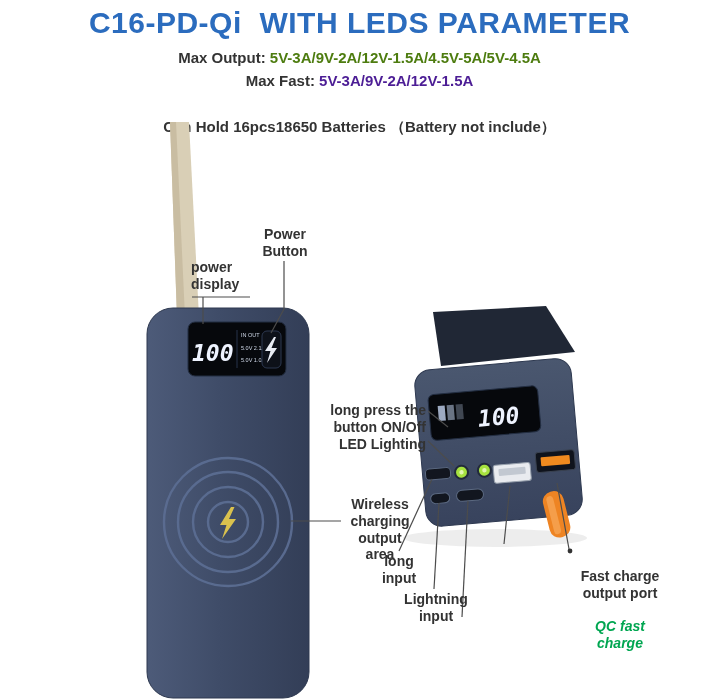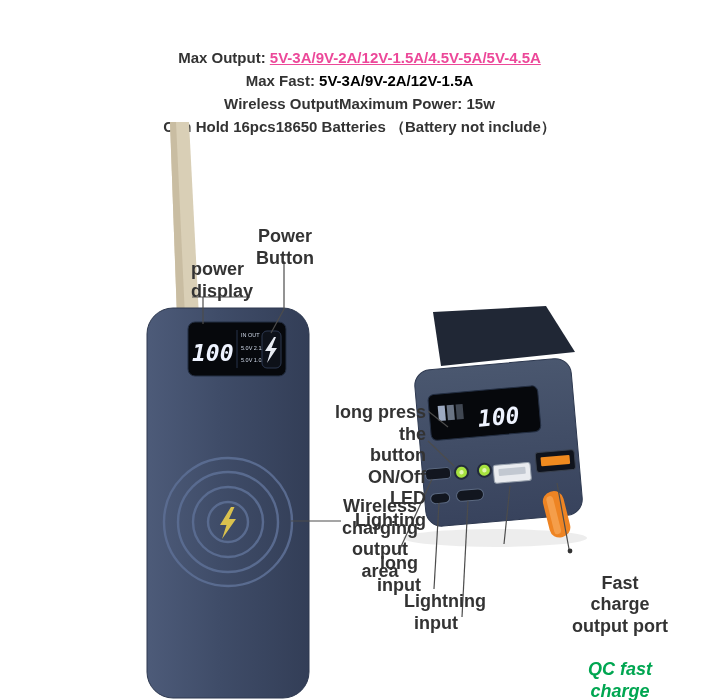--- a/index.html
+++ b/index.html
@@ -1,42 +1,42 @@
 <!DOCTYPE html>
 <html><head>
 <meta charset="utf-8">
 <style>
   html,body{margin:0;padding:0;}
   body{font-family:"Liberation Sans",sans-serif;background:#fff;}
   .page{position:relative;width:719px;height:700px;background:#ffffff;overflow:hidden;}
   .title{position:absolute;left:0;top:6px;width:100%;text-align:center;font-size:30px;
          font-weight:bold;color:#2b6cbe;letter-spacing:0.5px;white-space:pre;}
   .spec{position:absolute;left:0;width:100%;text-align:center;font-size:15px;font-weight:bold;color:#333;}
-  .spec .val-blue{color:#ec4899;text-decoration:underline;}
-  .spec .val-green{color:#000000;}
+  .spec .val-blue{color:#4d7c0f;}
+  .spec .val-green{color:#4c1d95;}
   .spec .val-dark{color:#333;}
   .spec1{top:49px;} .spec2{top:72px;} .spec3{top:95px;} .spec4{top:118px;}
   .diagram-svg{position:absolute;left:0;top:0;width:719px;height:700px;}
-  .callout{position:absolute;font-size:18px;font-weight:bold;color:#333;line-height:1.2;
+  .callout{position:absolute;font-size:14px;font-weight:bold;color:#333;line-height:1.2;
            white-space:pre-line;z-index:5;}
   .callout.green{color:#00a651;}
   .ta-c{text-align:center;} .ta-r{text-align:right;}
   .seg{font-family:"DejaVu Sans Mono",monospace;font-style:italic;font-weight:bold;}
 </style>
 </head>
 <body>
 
 <div class="page">
 
+  <div class="title">C16-PD-Qi  WITH LEDS PARAMETER</div>
 
   <div class="spec spec1"><span>Max Output:</span> <span class="val-blue">5V-3A/9V-2A/12V-1.5A/4.5V-5A/5V-4.5A</span></div>
 
   <div class="spec spec2"><span>Max Fast:</span> <span class="val-green">5V-3A/9V-2A/12V-1.5A</span></div>
 
-  <div class="spec spec3"><span>Wireless OutputMaximum Power:</span>&nbsp;<span class="val-dark">15w</span></div>
 
   <div class="spec spec4"><span>Can Hold 16pcs18650 Batteries</span>&nbsp;<span class="val-dark">（Battery not include）</span></div>
 
   <svg class="diagram-svg" viewBox="0 0 719 700">
     <defs>
       <linearGradient id="gBody" x1="0" y1="0" x2="1" y2="0">
         <stop offset="0" stop-color="#4d5b79"></stop>
         <stop offset="0.45" stop-color="#3f4c68"></stop>
         <stop offset="1" stop-color="#333e57"></stop>
       </linearGradient>

